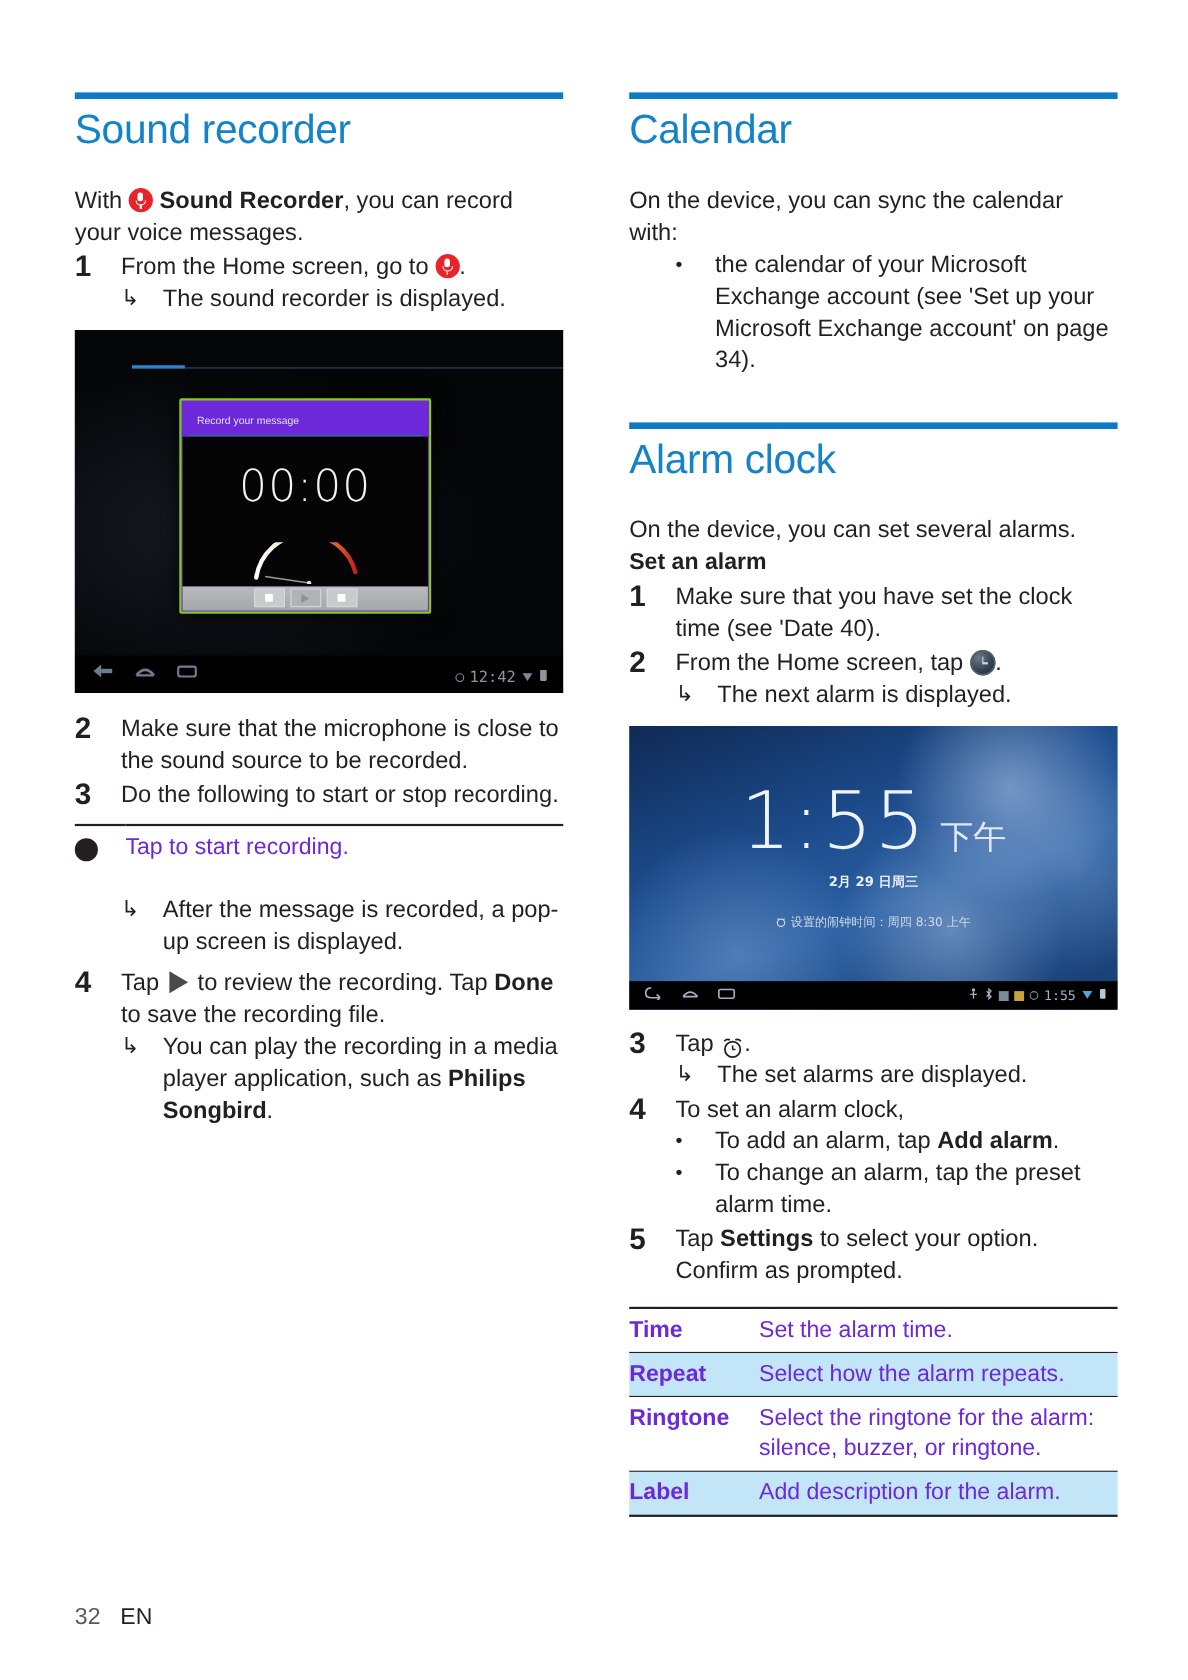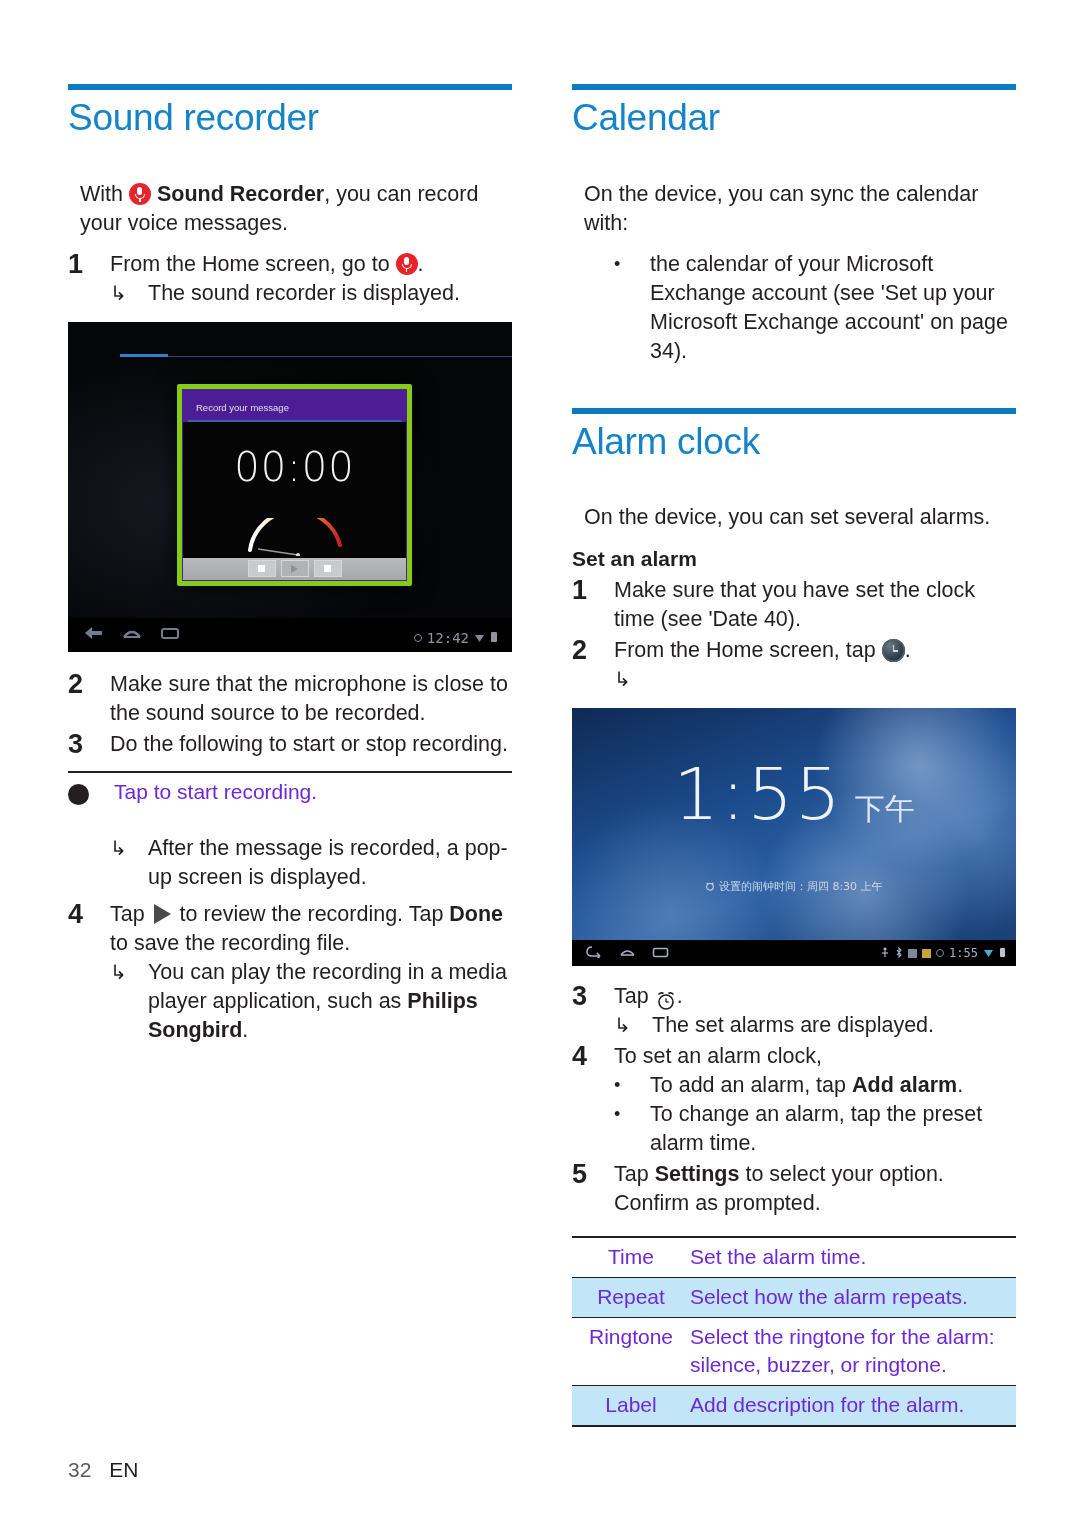--- a/index.html
+++ b/index.html
@@ -40,21 +40,21 @@
     color: #1583c7;
     margin: 6px 0 0 0;
     letter-spacing: -0.3px;
     line-height: 1.18;
   }
 
   
   p.body, .body {
     font-size: 21.5px;
     line-height: 29px;
-    margin: 12px;
+    margin: 0;
     color: #231f20;
     font-weight: 300;
   }
   .sub-head {
     font-size: 21px;
     font-weight: bold;
     line-height: 30px;
     margin: 0;
     color: #231f20;
   }
@@ -190,24 +190,23 @@
     padding: 5px 0 6px 0;
     vertical-align: top;
     line-height: 28px;
   }
   .opt-table .rule-top { border-top: 2.5px solid #231f20; }
   .opt-table .rule-mid { border-top: 1.5px solid #231f20; }
   .opt-table .rule-bot { border-bottom: 2.5px solid #231f20; }
   .row-hl { background: #c2e6f8; }
   .key-cell {
     width: 118px;
-    font-weight: normal;
+    font-weight: bold;
     font-size: 21px;
     padding-right: 8px;
-    text-align: center;
   }
   .icon-cell {
     width: 46px;
     padding-top: 11px !important;
   }
   .mark-circle {
     width: 21px; height: 21px;
     border-radius: 50%;
     background: #231f20;
     display: inline-block;
@@ -273,24 +272,24 @@
     background: #2a4d78;
   }
   .shot1 .tabrule-active {
     position: absolute;
     left: 52px; top: 32px;
     width: 48px; height: 3.5px;
     background: #2f7fd1;
   }
   .shot1 .dialog {
     position: absolute;
-    left: 109px; top: 62px;
+    left: 95px; top: 62px;
     width: 225px;
-    background: #4c1d95;
-    border: 5px solid #84cc16;
+    background: #6d28d9;
+    border: 2px solid #84cc16;
     border-radius: 2px;
     box-shadow: 0 0 22px rgba(0,0,0,0.9);
   }
   .shot1 .dlg-title {
     font-size: 9.5px;
     color: #dfe4ea;
     padding: 13px 0 7px 14px;
     font-weight: 300;
   }
   .shot1 .dlg-rule {
@@ -630,28 +629,30 @@
     </div>
 
     <div class="step">
       <div class="step-num">2</div>
       <div class="step-body">
         <span>From the Home screen, tap </span><span class="ic ic-clock"></span><span>.</span>
       </div>
     </div>
     <div class="result" style="margin-left:42px">
       <div class="arrow">↳</div>
+      <div>The next alarm is displayed.</div>
     </div>
 
     <div style="height:14px"></div>
 
     <div class="shot2">
       <div class="clockrow">
         <span class="bigtime">1:55</span><span class="ampm">下午</span>
       </div>
+      <div class="datetext">2月 29 日周三</div>
       <div class="alarmtext">
         <span>
           <svg width="10" height="10" viewBox="0 0 12 12" style="vertical-align:-1px">
             <circle cx="6" cy="7" r="4" fill="none" stroke="#cdd9e8" stroke-width="1.3"></circle>
             <line x1="2" y1="2.4" x2="3.6" y2="3.8" stroke="#cdd9e8" stroke-width="1.3"></line>
             <line x1="10" y1="2.4" x2="8.4" y2="3.8" stroke="#cdd9e8" stroke-width="1.3"></line>
           </svg>
         </span>
         <span>设置的闹钟时间：周四 8:30 上午</span>
       </div>

